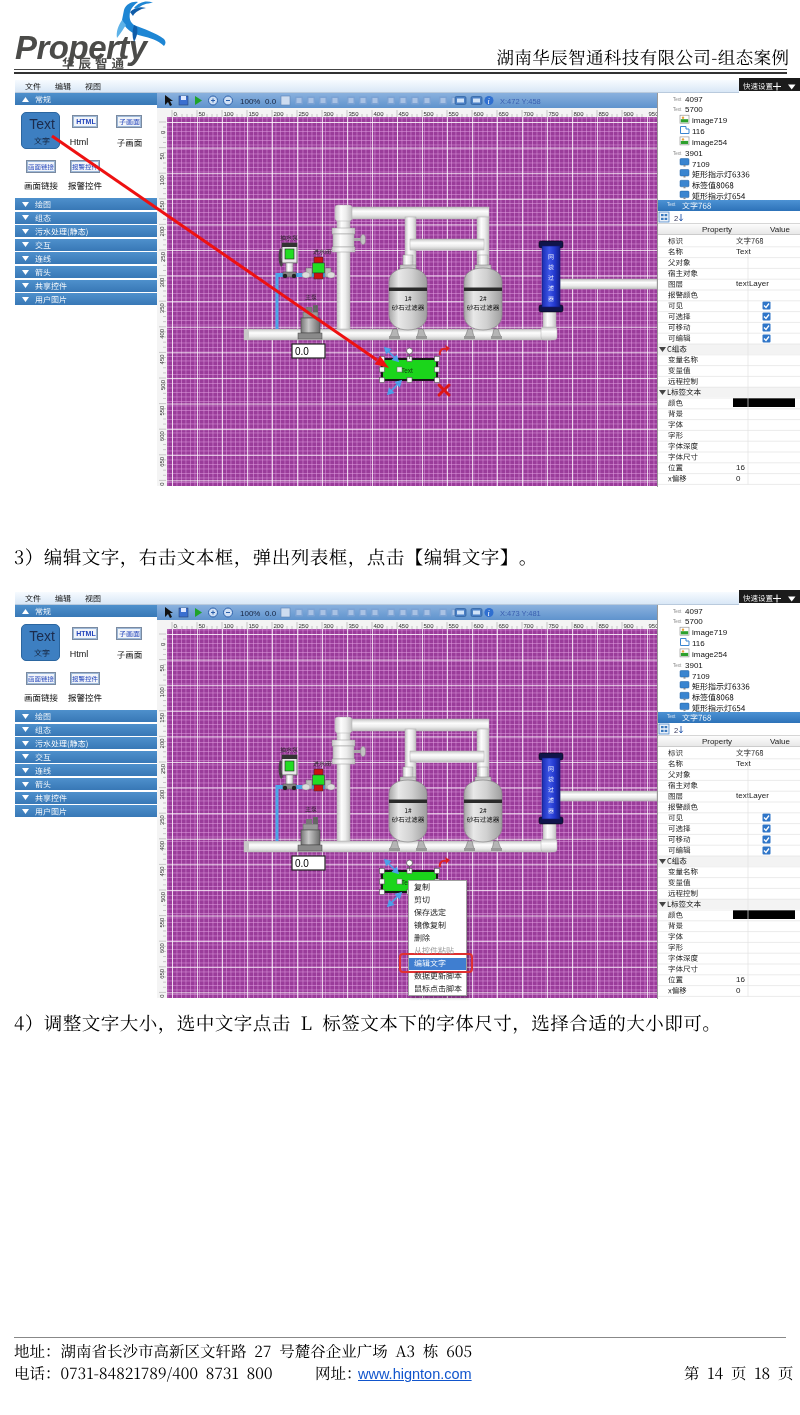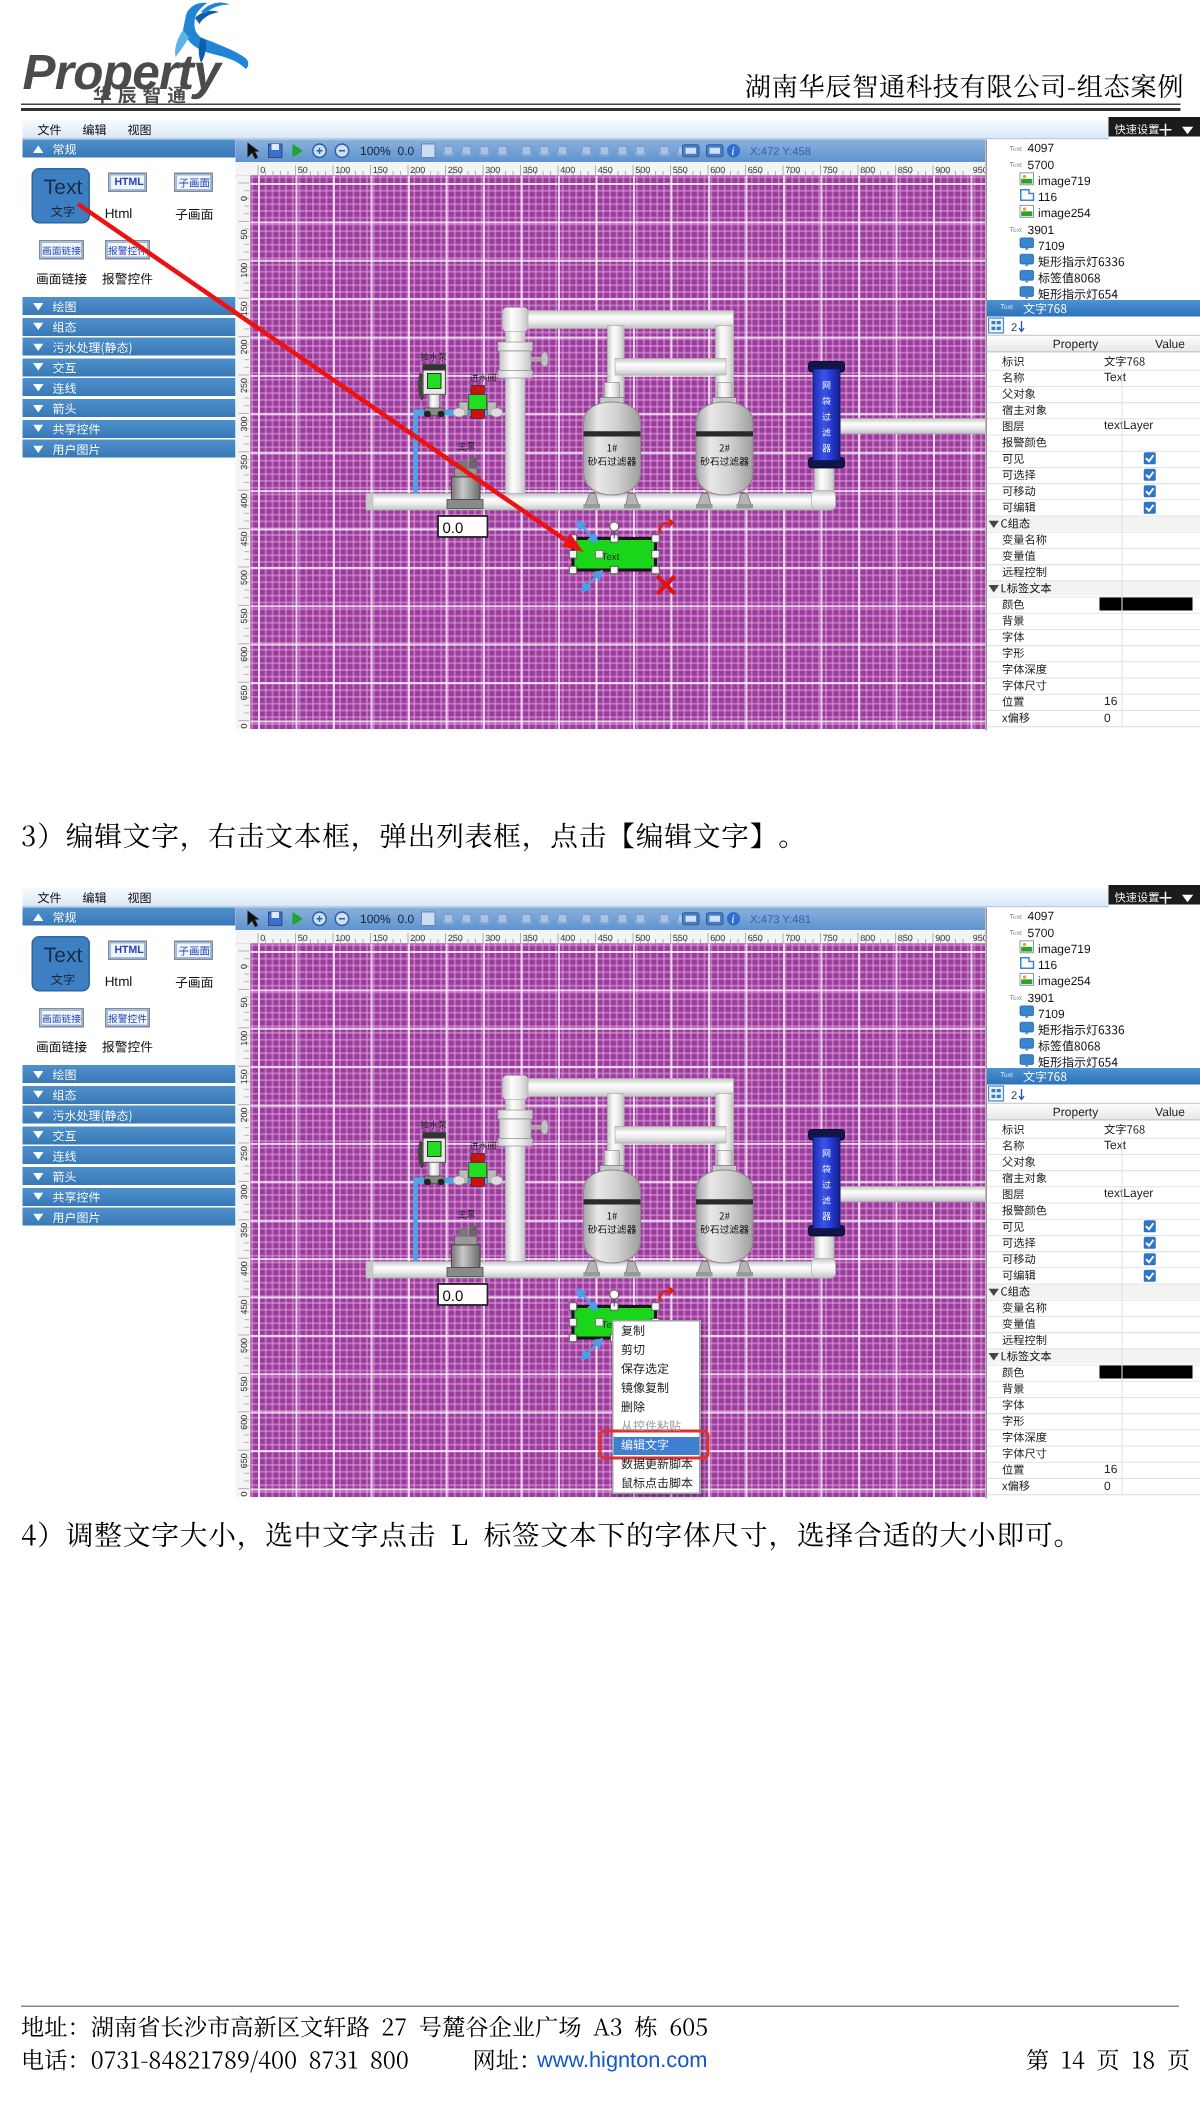--- a/index.html
+++ b/index.html
@@ -1273,21 +1273,21 @@
       <line x1="0" y1="226.8" x2="142" y2="226.8" stroke="#e3e3e3" stroke-width="0.7"></line>
       <line x1="0" y1="237.6" x2="142" y2="237.6" stroke="#e3e3e3" stroke-width="0.7"></line>
       <line x1="0" y1="248.4" x2="142" y2="248.4" stroke="#e3e3e3" stroke-width="0.7"></line>
       <line x1="90" y1="0" x2="90" y2="248.4" stroke="#e3e3e3" stroke-width="0.7"></line>
     </svg>
   </div>
 <div style="position:absolute;left:408px;top:880px;width:59px;height:116px;background:#fff;border:1px solid #a0a0a0;box-shadow:2px 2px 3px rgba(0,0,0,0.25)"></div>
 <div style="position:absolute;left:409px;top:958px;width:57px;height:12px;background:#3f7ed0"></div>
 <div style="position:absolute;left:399px;top:953px;width:74px;height:20px;border:2px solid #e03030;border-radius:4px"></div>
 <div style="position:absolute;left:14px;top:1337px;width:772px;height:1px;background:#888"></div>
-<div style="position:absolute;left:358px;top:1366px;font-family:'Liberation Sans',sans-serif;font-size:14.5px;color:#1155cc;">www.hignton.com</div>
+<div style="position:absolute;left:358px;top:1366px;font-family:'Liberation Sans',sans-serif;font-size:14.5px;color:#1155cc;text-decoration:underline">www.hignton.com</div>
 <svg style="position:absolute;left:0;top:0;z-index:50;pointer-events:none" width="800" height="1415" viewBox="0 0 800 1415">
     <g fill="#4b4b49">
       <use href="#g0" transform="translate(62.0 68.0) scale(0.01250 -0.01250)"></use>
       <use href="#g1" transform="translate(78.5 68.0) scale(0.01250 -0.01250)"></use>
       <use href="#g2" transform="translate(95.0 68.0) scale(0.01250 -0.01250)"></use>
       <use href="#g3" transform="translate(111.5 68.0) scale(0.01250 -0.01250)"></use>
     </g>
     <g fill="#000">
       <use href="#g4" transform="translate(496.5 64.0) scale(0.01750 -0.01750)"></use>
       <use href="#g5" transform="translate(514.4 64.0) scale(0.01750 -0.01750)"></use>

